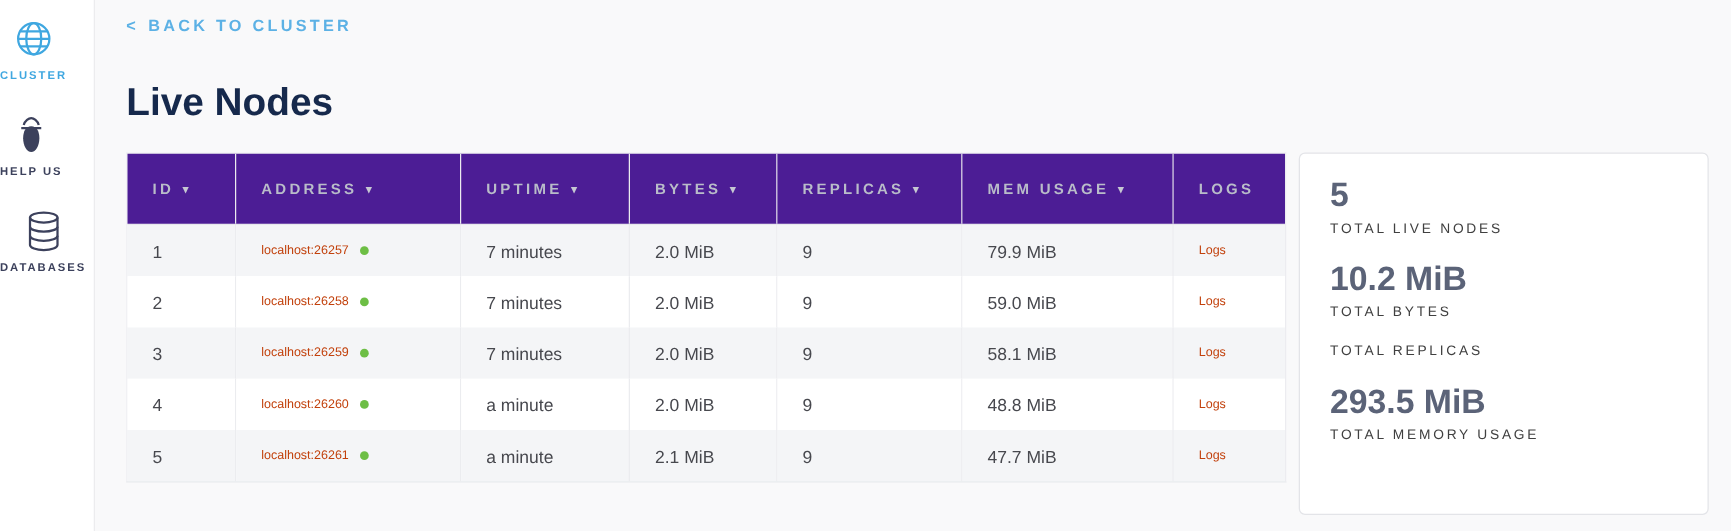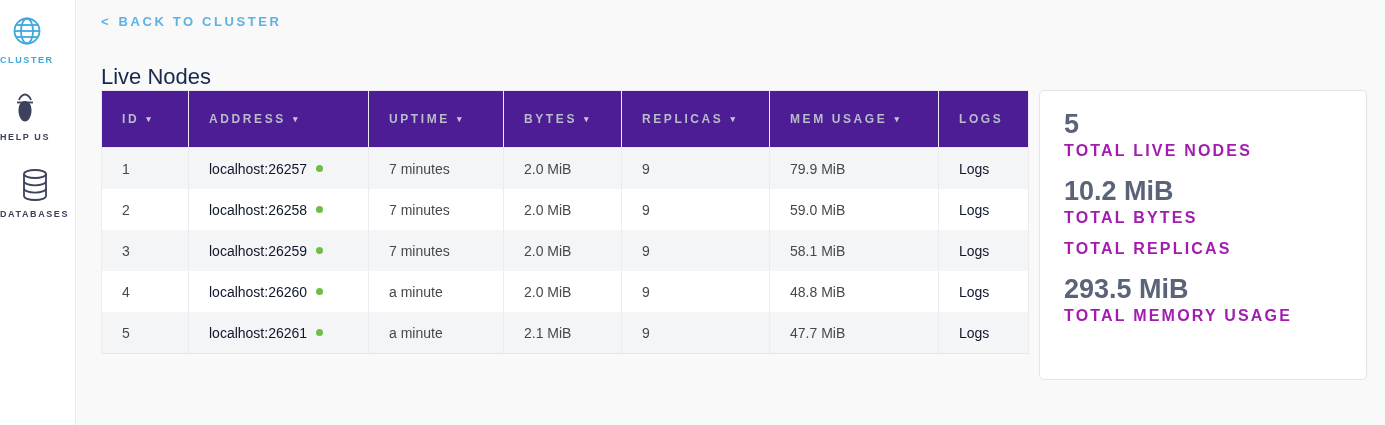--- a/index.html
+++ b/index.html
@@ -34,22 +34,22 @@
   
   .main { flex: 1; padding: 12px 0 0 25px; }
   .back-link {
     display: inline-flex; align-items: baseline; gap: 10px;
     color: #5cb1e5; font-size: 13px; font-weight: 600;
     letter-spacing: 2.6px; text-decoration: none; text-transform: uppercase;
     cursor: pointer;
   }
   .back-arrow { font-size: 13px; letter-spacing: 0; }
   .page-title {
-    margin-top: 34px; 
-    font-size: 22px; font-weight: 400; color: #16294c;
+    margin-top: 34px; margin-bottom: 22px;
+    font-size: 31px; font-weight: 700; color: #16294c;
   }
 
   .content-row { display: flex; align-items: flex-start; }
 
   
   .node-table {
     width: 928px; flex: 0 0 928px;
     background: #ffffff;
     border: 1px solid #ececf0;
     border-bottom: 1px solid #e4e6ea;
@@ -75,42 +75,42 @@
     height: 41px;
     display: flex; align-items: center;
     padding-left: 20px;
     font-size: 14px; color: #47484e;
     border-right: 1px solid #ebecef;
   }
   .td:last-child { border-right: none; }
   .tr:nth-child(odd) .td { background: #f4f5f7; }
   .tr:nth-child(even) .td { background: #ffffff; }
   .addr-link, .logs-link {
-    color: #0f172a; text-decoration: none; cursor: pointer; font-size: 14px;
+    color: #c2410c; text-decoration: none; cursor: pointer; font-size: 10px;
   }
   .live-dot {
     width: 7px; height: 7px; border-radius: 50%;
     background: #6dbe45; margin-left: 9px; display: inline-block;
   }
 
   
   .summary-card {
     width: 328px; min-height: 290px;
     margin-left: 10px;
     background: #ffffff;
     border: 1px solid #e3e4e8;
     border-radius: 5px;
     padding: 16px 24px 14px 24px;
   }
   .summary-item { margin-bottom: 15px; }
   .summary-value {
     font-size: 27px; font-weight: 600; color: #5b6378; line-height: 34px;
   }
   .summary-label {
-    font-size: 16px; font-weight: 700; color: #a21caf;
+    font-size: 11px; font-weight: 400; color: #404040;
     letter-spacing: 2.2px; text-transform: uppercase; line-height: 16px;
     margin-top: 2px;
   }
 </style>
 </head>
 <body>
 
 <div class="app">
 
   <nav class="sidebar">

